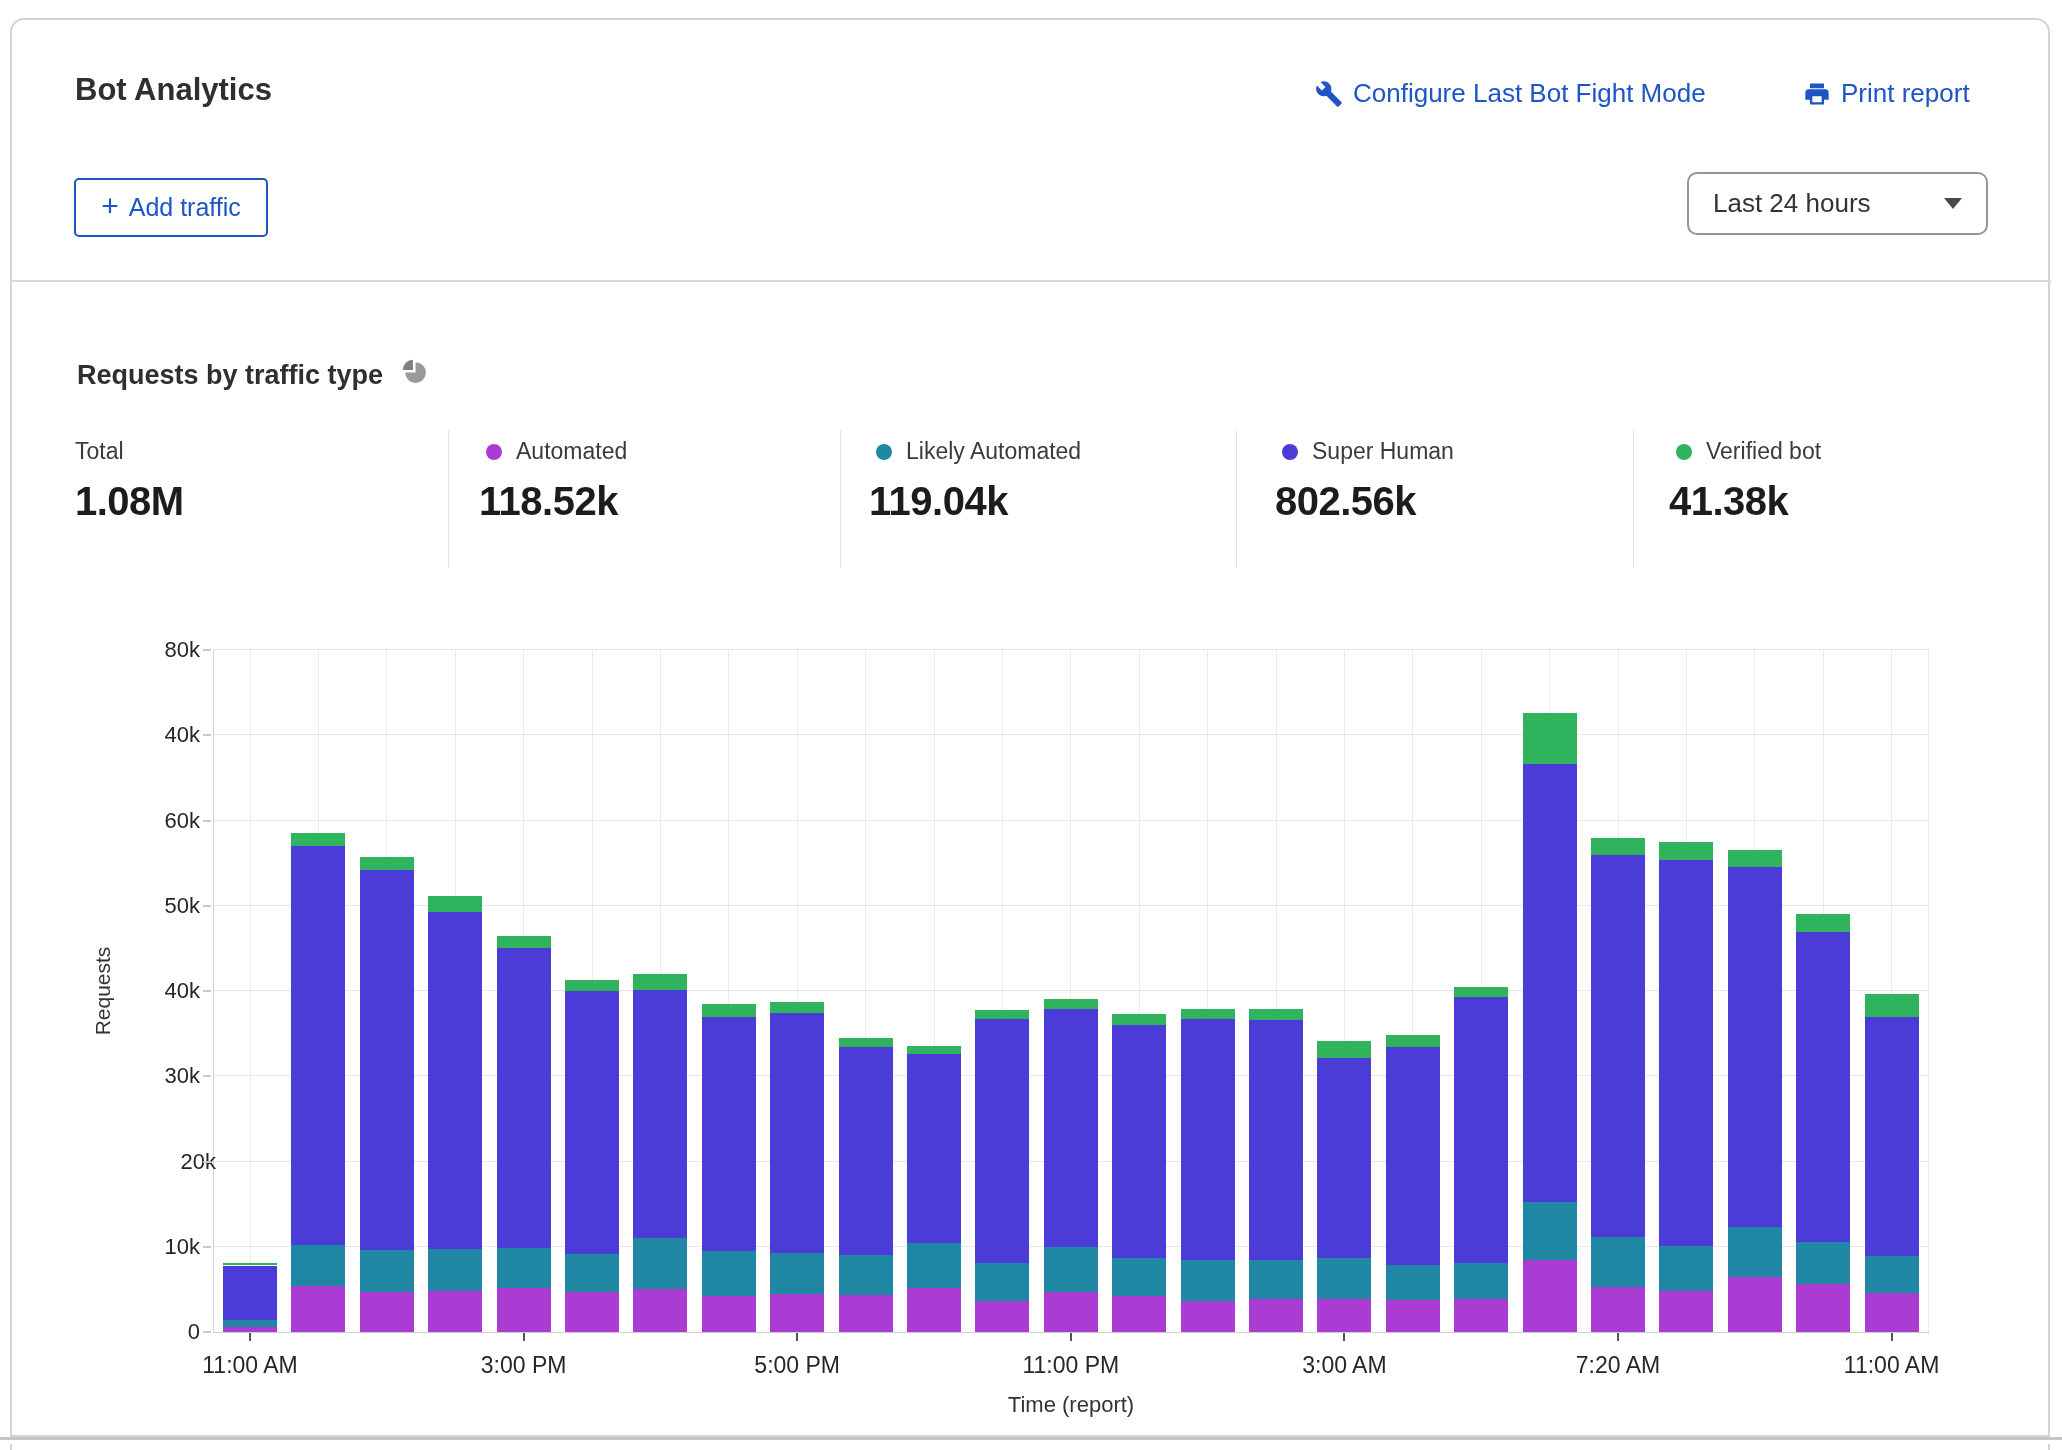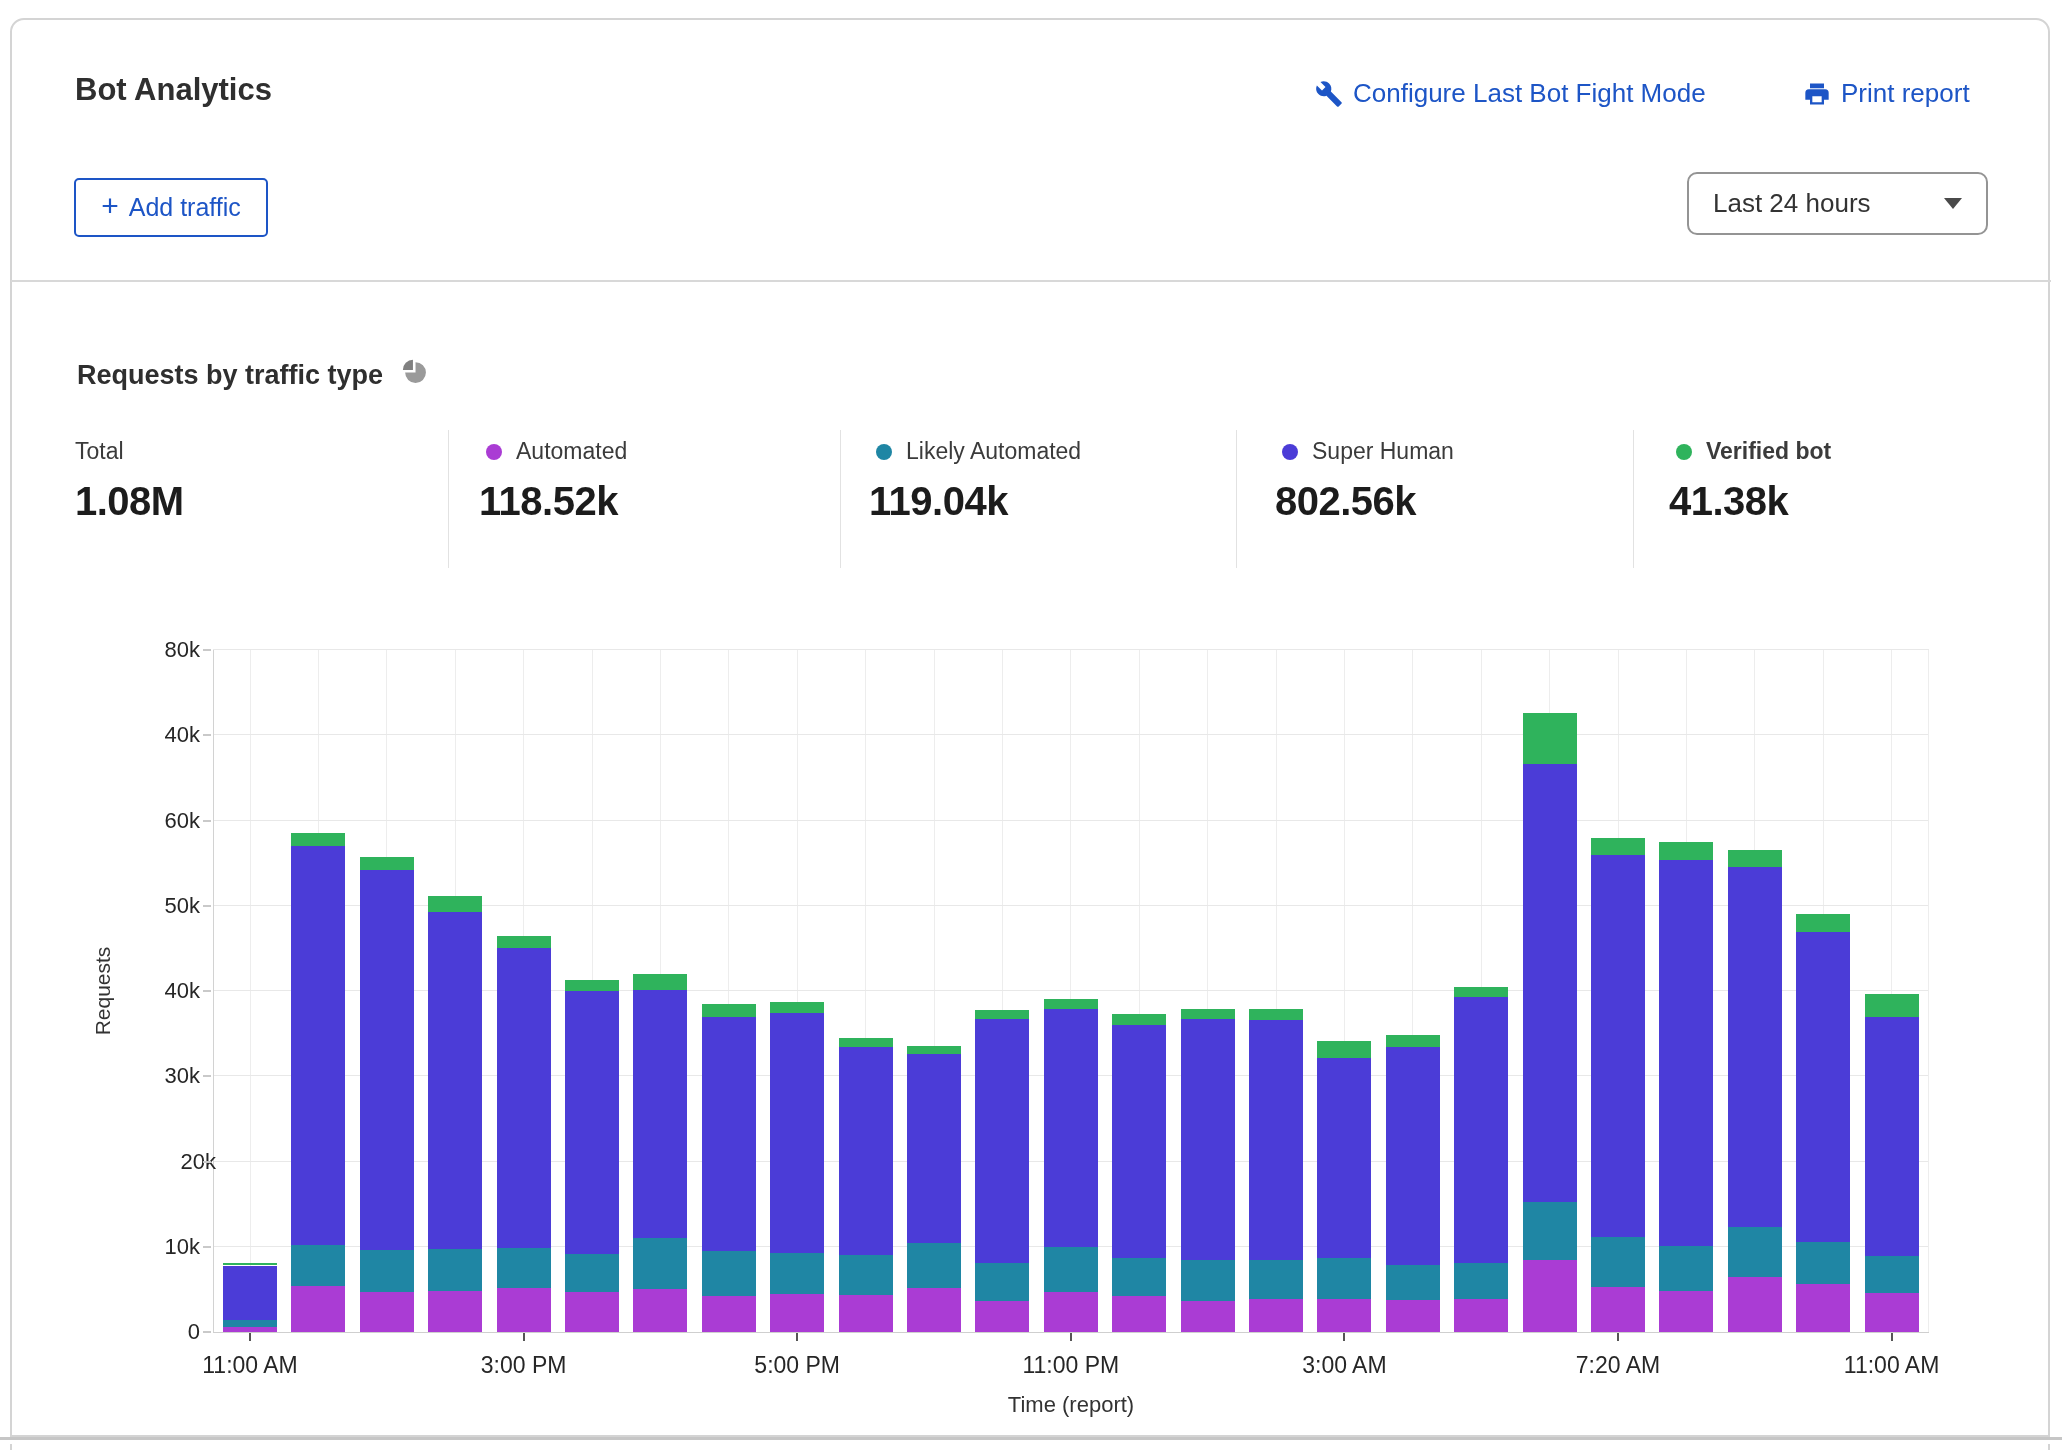--- a/index.html
+++ b/index.html
@@ -131,21 +131,21 @@
       <div class="stat-value">119.04k</div>
     </div>
     <div class="stat" style="left: 1275px;">
       <div class="stat-head" style="margin-left: 7px;">
         <div class="stat-dot" style="background: rgb(75, 60, 215);"></div>
         <div>Super Human</div>
       </div>
       <div class="stat-value">802.56k</div>
     </div>
     <div class="stat" style="left: 1669px;">
-      <div class="stat-head" style="margin-left: 7px; font-weight: bold;">
+      <div class="stat-head" style="margin-left: 7px;">
         <div class="stat-dot" style="background: rgb(47, 179, 92);"></div>
         <div>Verified bot</div>
       </div>
       <div class="stat-value">41.38k</div>
     </div>
     <div class="stat-divider" style="left: 448px;"></div>
     <div class="stat-divider" style="left: 840px;"></div>
     <div class="stat-divider" style="left: 1236px;"></div>
     <div class="stat-divider" style="left: 1633px;"></div>
   </div>

